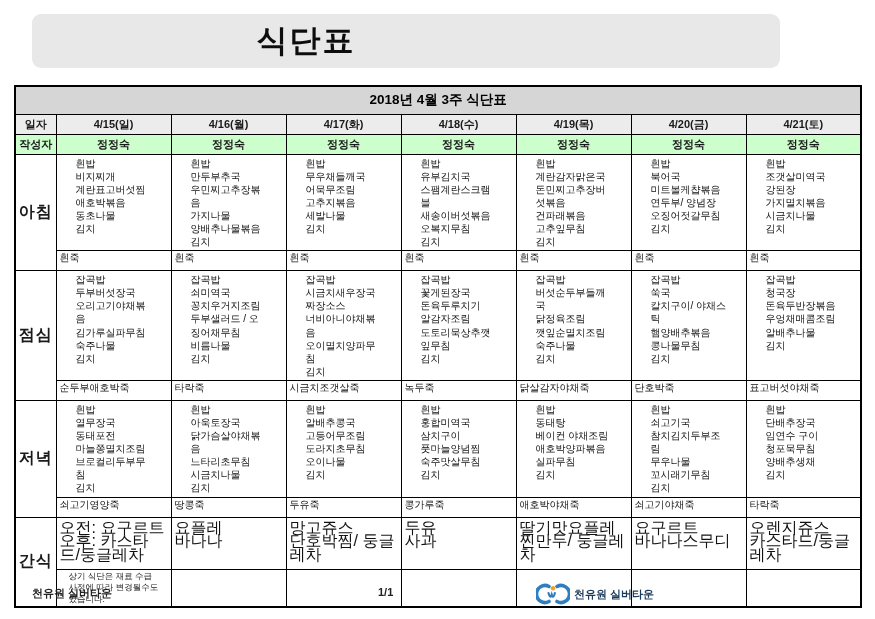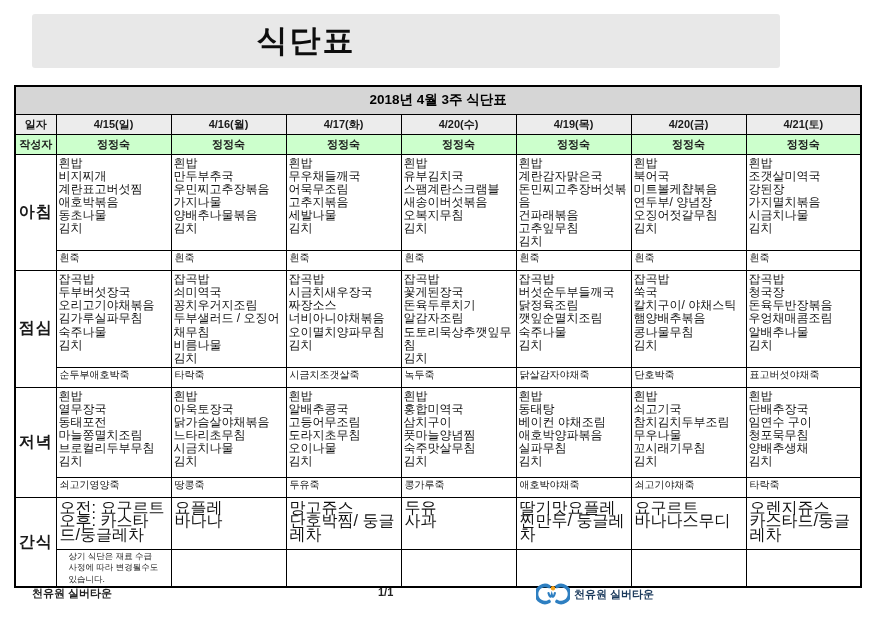--- a/index.html
+++ b/index.html
@@ -2,21 +2,21 @@
 <html><head>
 <meta charset="utf-8">
 <style>
   * { box-sizing: border-box; margin: 0; padding: 0; }
   html, body { width: 875px; height: 619px; background: #ffffff; overflow: hidden; }
   body { font-family: "Liberation Sans", "DejaVu Sans", sans-serif; color: #1a1a1a; position: relative; }
 
   
   .title-banner {
     position: absolute; left: 32px; top: 14px; width: 748px; height: 54px;
-    background: #e8e8e8; border-radius: 3px;
+    background: #e8e8e8; border-radius: 9px;
     display: flex; align-items: center; justify-content: center;
     padding-right: 200px;
   }
   .page-title { font-size: 31px; font-weight: bold; color: #0d0d0d; letter-spacing: 2px; }
 
   
   table.plan {
     position: absolute; left: 14px; top: 85px; width: 847px;
     border-collapse: collapse; table-layout: fixed;
     border: 2px solid #000;
@@ -35,22 +35,22 @@
   }
   .t-authors td {
     height: 20px; background: #ccffcc; text-align: center; vertical-align: middle;
     font-size: 11px; font-weight: bold; margin-left: 16px;
   }
   td.meal-lbl {
     text-align: center; vertical-align: middle;
     font-size: 16px; font-weight: bold; background: #ffffff; letter-spacing: 1px;
   }
   .t-menu td.menu {
-    height: 90px; vertical-align: top; padding: 2px 2px;
-    font-size: 12px; line-height: 13.1px; white-space: pre-line; color: #111;
+    height: 90px; vertical-align: top; padding: 2px 19px;
+    font-size: 10px; line-height: 13.1px; white-space: pre-line; color: #111;
   }
   .t-porridge td.porridge {
     height: 20px; vertical-align: top; padding: 0 3px;
     font-size: 10px; color: #111;
   }
   .t-snack td.snackcell {
     height: 52px; vertical-align: top; padding: 3px 3px;
     font-size: 16px; line-height: 13.5px; white-space: pre-line; color: #111;
   }
   .t-note td.note {
@@ -89,21 +89,21 @@
     <tbody>
         <tr class="t-head">
       <td colspan="8">2018년 4월 3주 식단표</td>
     </tr>
 
     <tr class="t-dates">
       <td>일자</td>
       <td>4/15(일)</td>
       <td>4/16(월)</td>
       <td>4/17(화)</td>
-      <td>4/20(수)</td>
+      <td>4/18(수)</td>
       <td>4/19(목)</td>
       <td>4/20(금)</td>
       <td>4/21(토)</td>
     </tr>
 
     <tr class="t-authors">
       <td>작성자</td>
       <td>정정숙</td>
       <td>정정숙</td>
       <td>정정숙</td>

